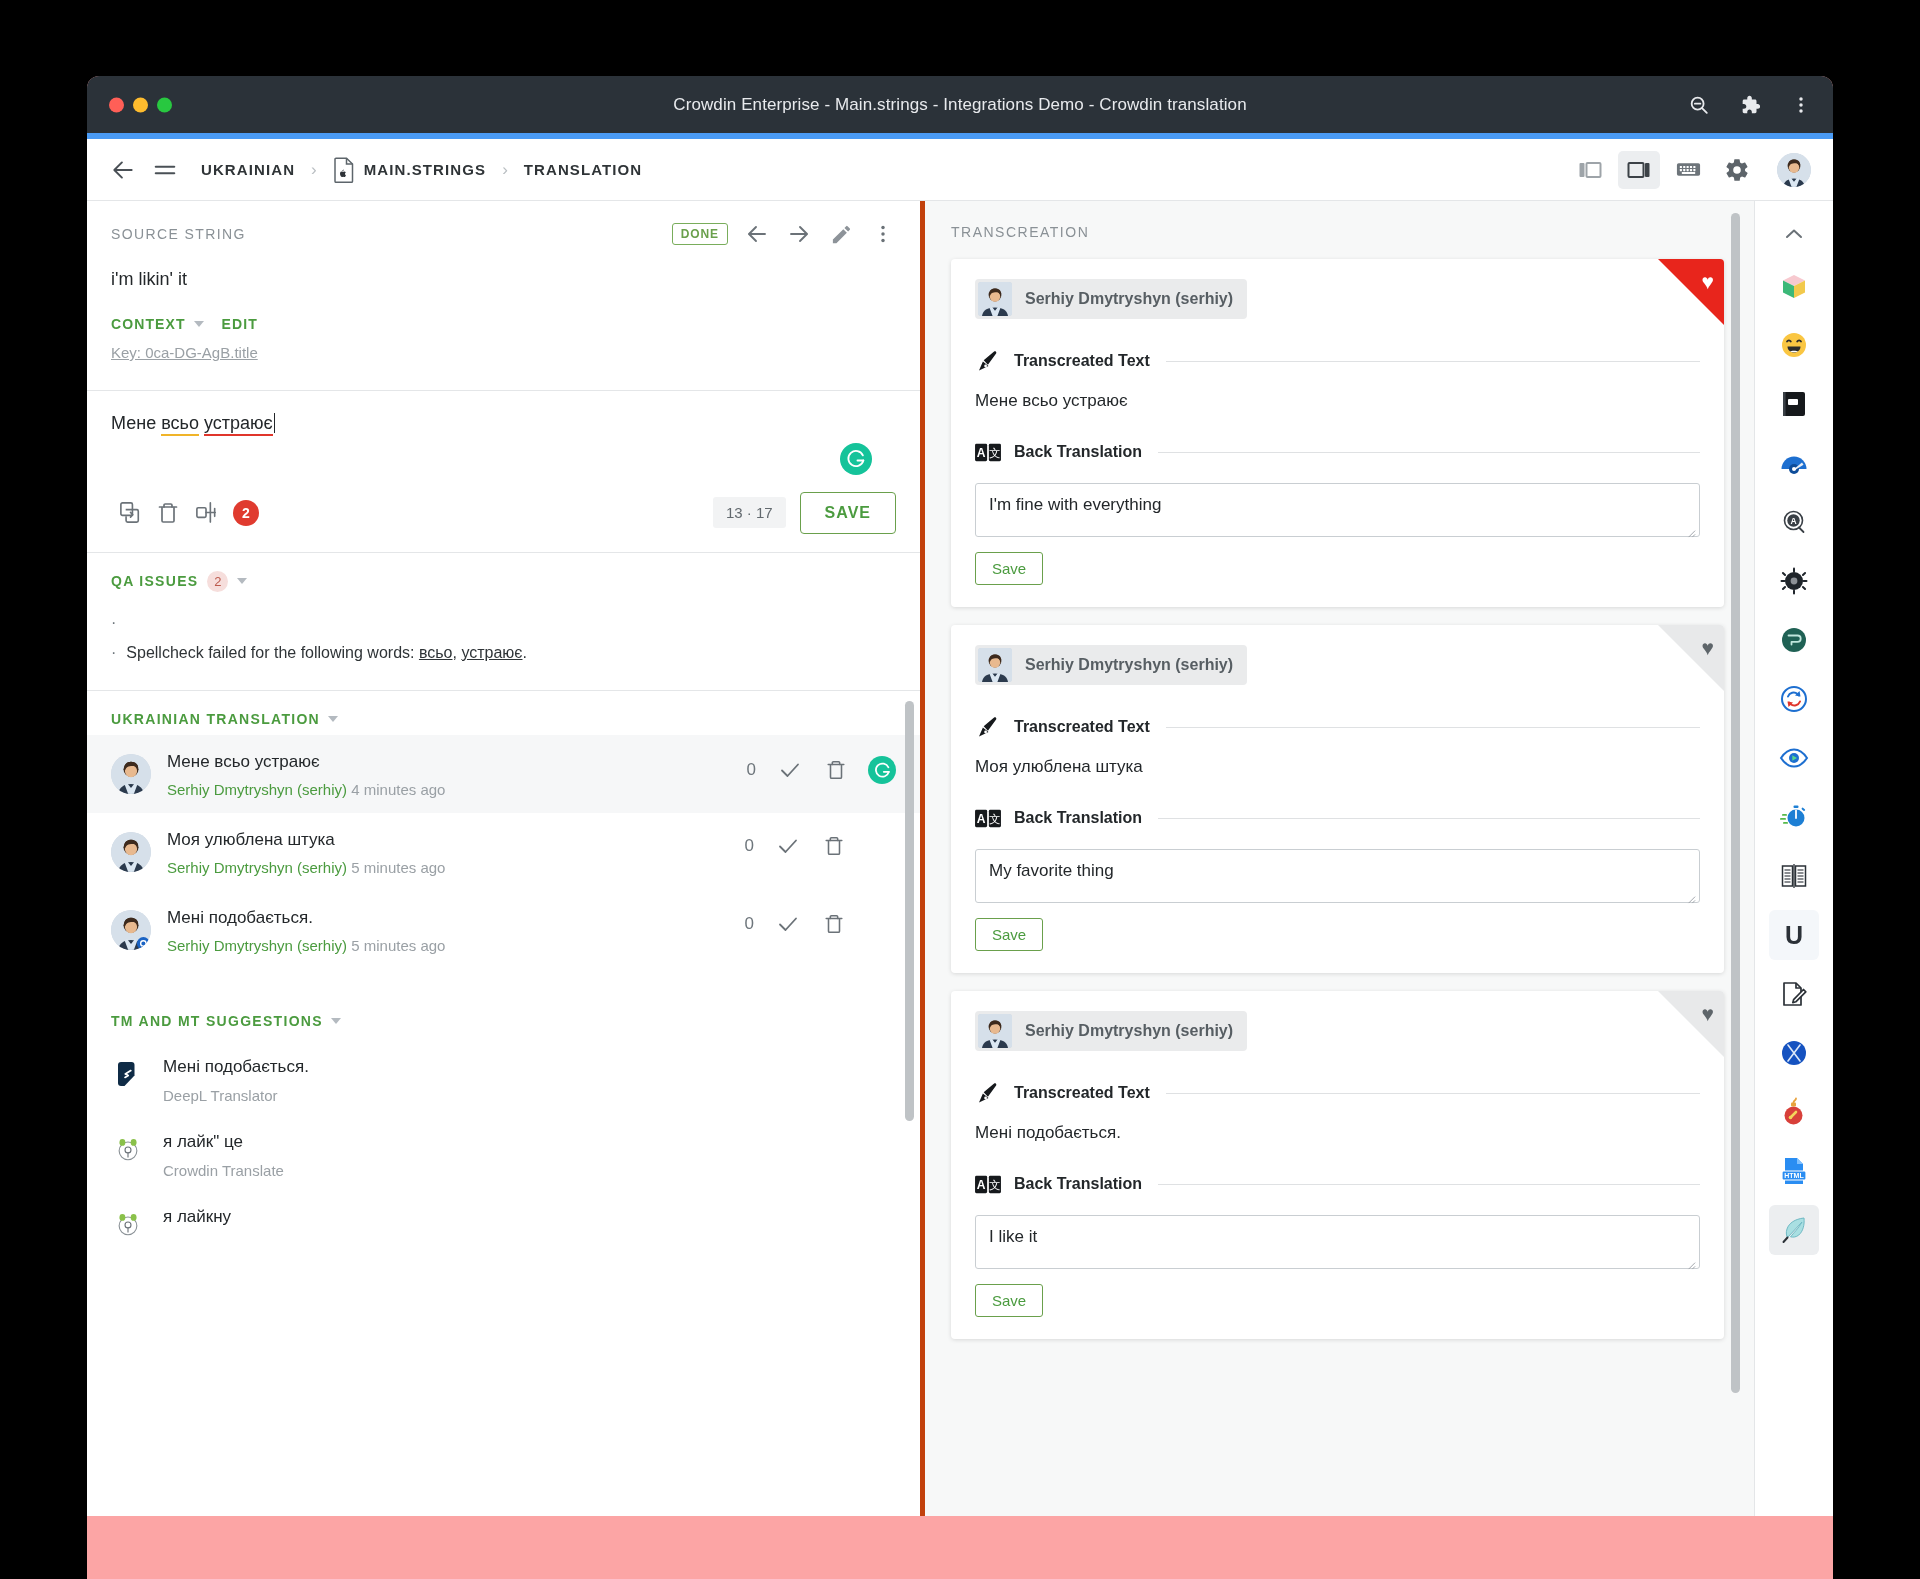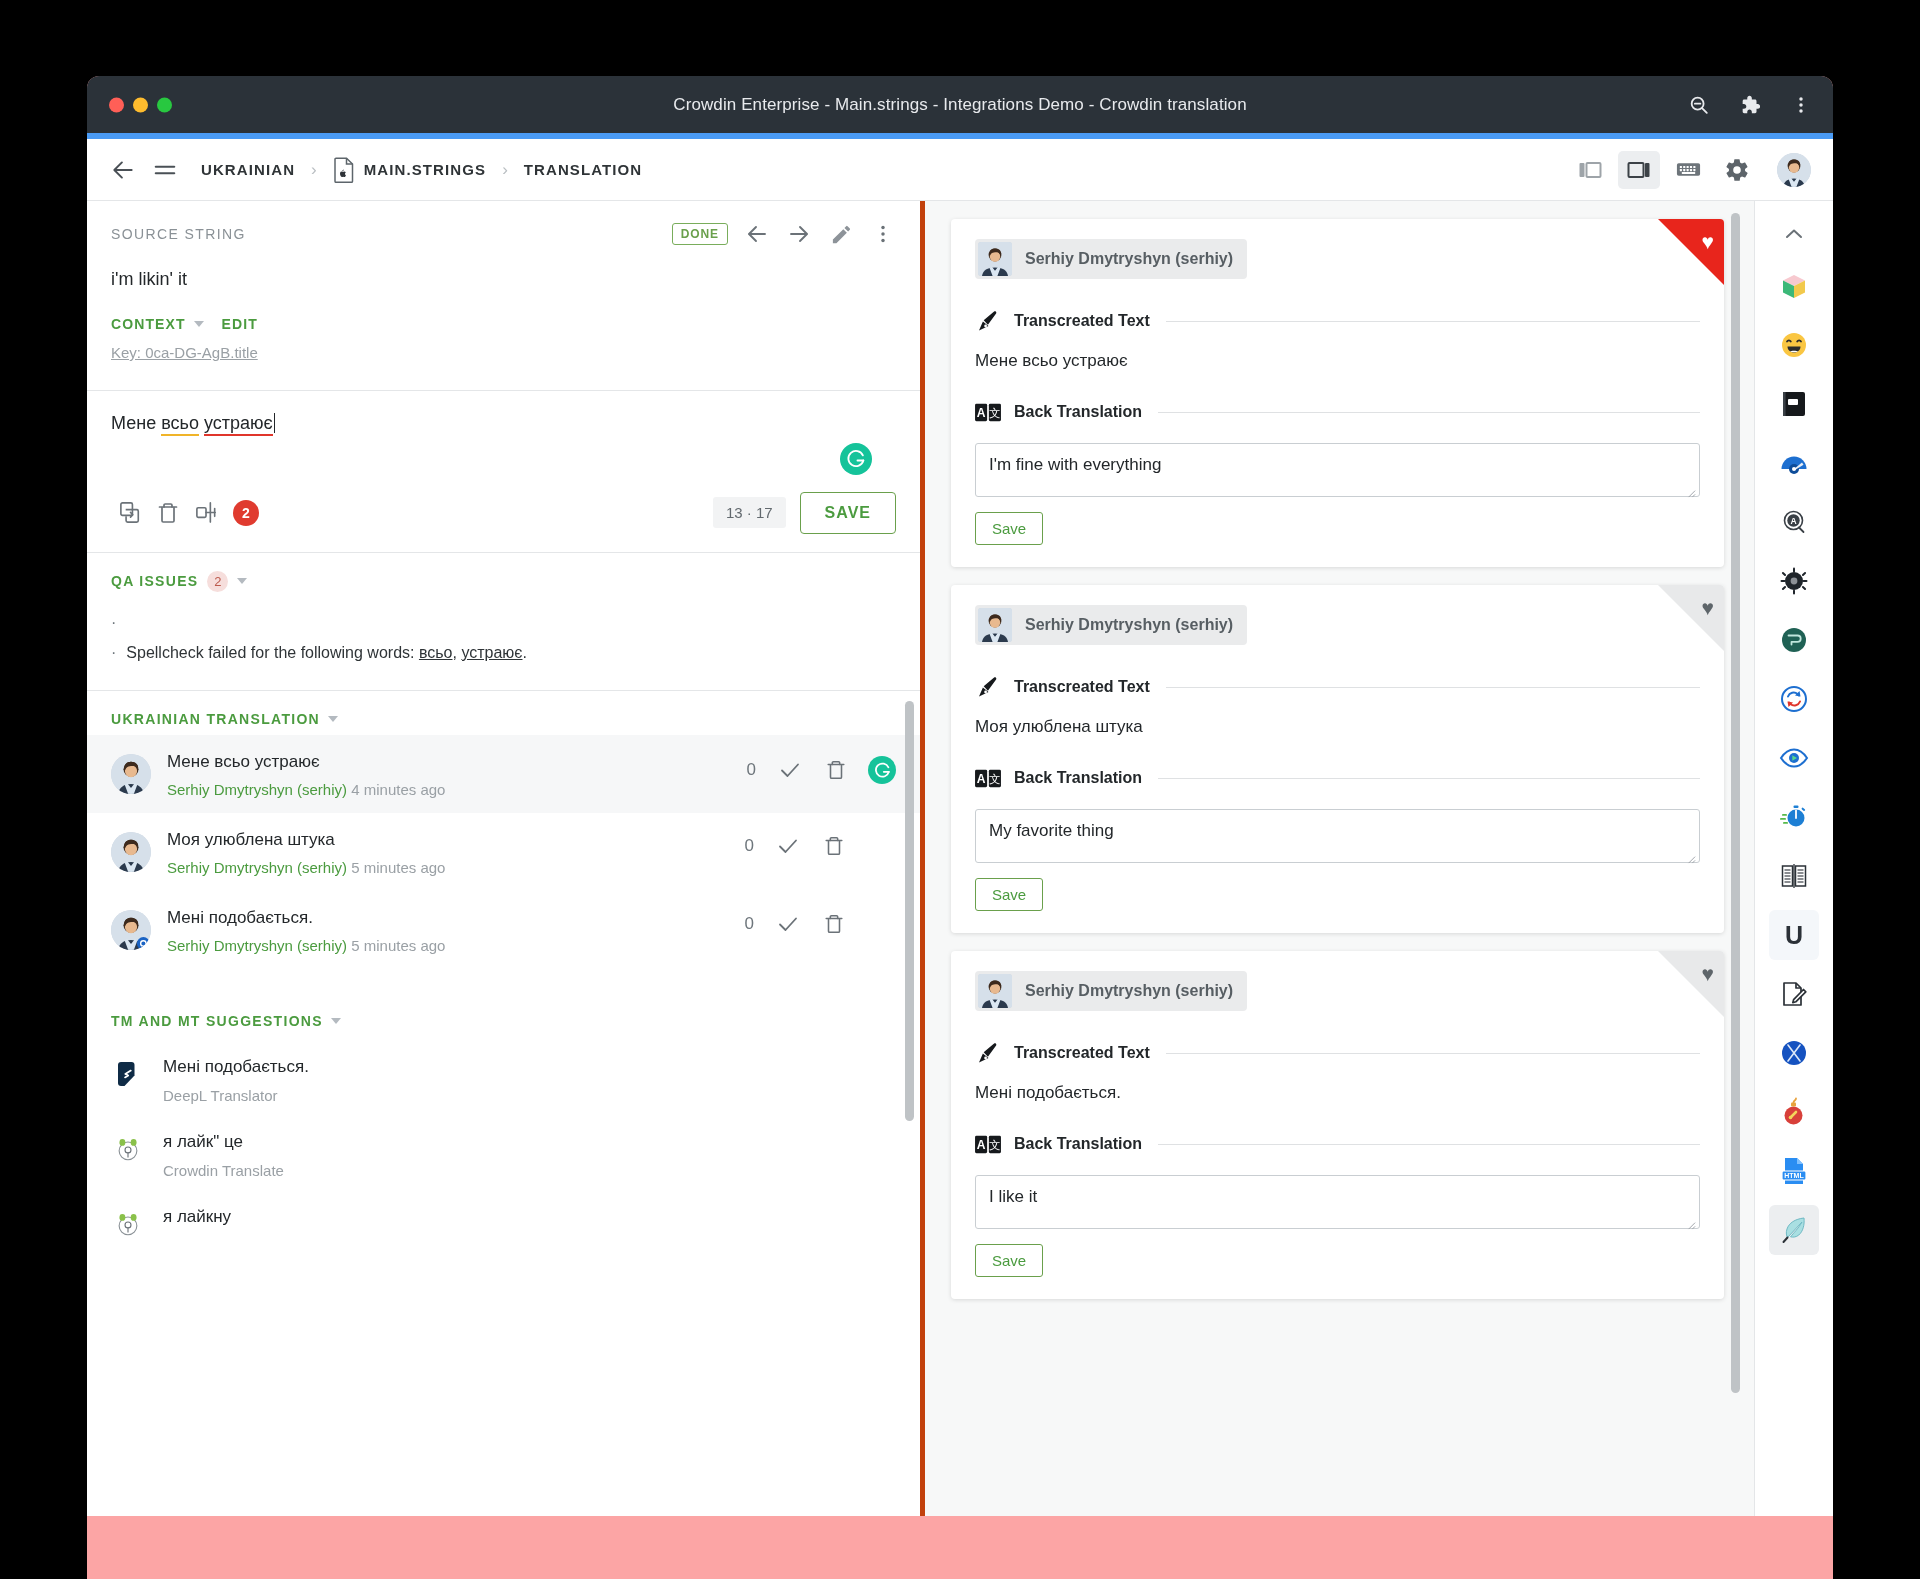--- a/index.html
+++ b/index.html
@@ -673,20 +673,23 @@
               <div class="sug-text">я лайкну</div>
             </div>
           </div>
         </div>
 
         <div class="v-scroll" style="top:10px; height:420px;"></div>
       </div>
     </div>
 
     <div id="right">
+      <div id="right-head">
+        <span class="sec-title">TRANSCREATION</span>
+      </div>
 
       <div class="card">
         <div class="corner-fav on">
           <span class="tri"></span>
           <span class="heart">♥</span>
         </div>
         <div class="chip">
           <span class="chip-av">
             <svg width="34" height="34" viewBox="0 0 34 34">
               <rect width="34" height="34" fill="#d6e0ea"></rect>

